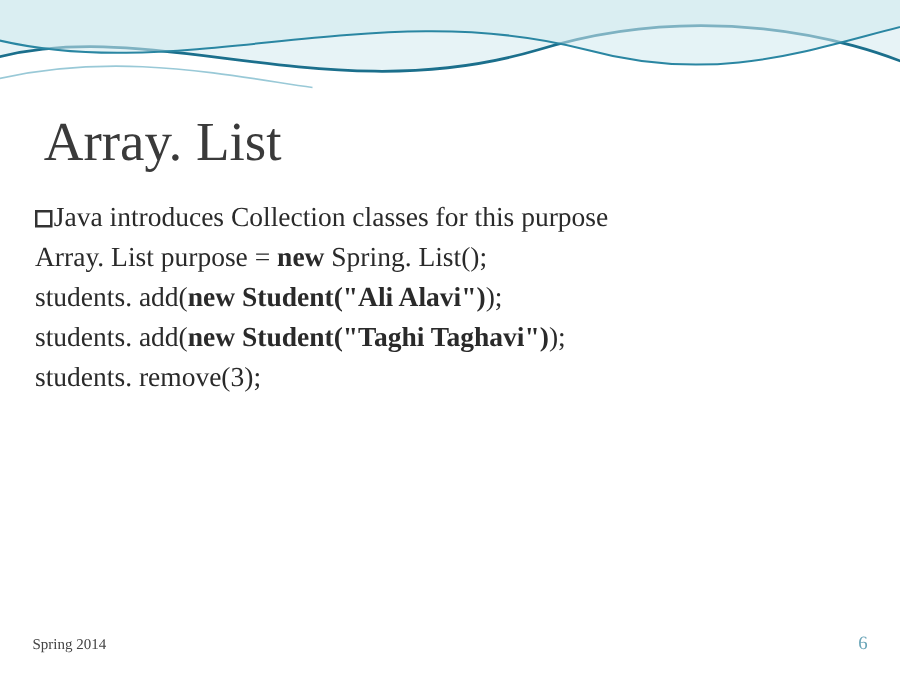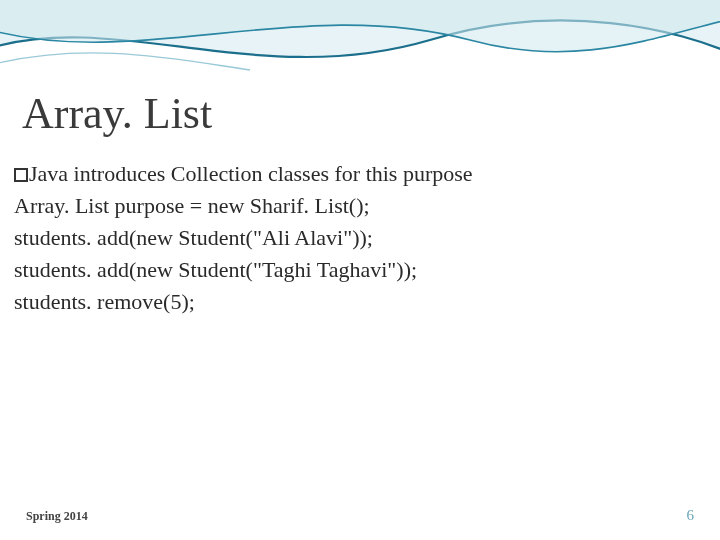--- a/index.html
+++ b/index.html
@@ -11,56 +11,56 @@
   }
   .wave-container {
     position: absolute;
     top: 0; left: 0;
     width: 720px; height: 100px;
     overflow: hidden;
   }
   .title {
     position: absolute;
     top: 88px;
-    left: 22px;
+    left: 35px;
     font-size: 44px;
     color: #3a3a3a;
     font-weight: normal;
     letter-spacing: 0px;
   }
   .body-text {
     position: absolute;
     top: 158px;
-    left: 14px;
+    left: 28px;
     right: 30px;
     font-size: 22px;
     color: #2a2a2a;
     line-height: 1.45;
   }
   .body-text .line { display: block; white-space: nowrap; }
   .bullet-box {
     display: inline-block;
     width: 14px; height: 14px;
     border: 2px solid #333;
     background: #fff;
     vertical-align: -1px;
     margin-right: 1px;
   }
-  .bold { font-weight: normal; }
+  .bold { font-weight: bold; }
   .footer {
     position: absolute;
     bottom: 16px;
     left: 0; right: 0;
     padding: 0 26px;
     font-size: 12px;
     color: #444;
     display: flex;
     align-items: baseline;
   }
-  .footer .left { flex: 0 0 auto; margin-right: 82px; font-weight: bold; font-family: Georgia, serif; }
+  .footer .left { flex: 0 0 auto; margin-right: 82px; font-weight: normal; font-family: Georgia, serif; }
   .footer .center { flex: 0 0 auto; font-weight: bold; font-family: Georgia, serif; }
   .footer .right { margin-left: auto; color: #6aa5b8; font-size: 15px; font-family: Georgia, serif; }
 </style>
 </head>
 <body>
 
 <div class="wave-container">
   <svg width="720" height="100" viewBox="0 0 720 100">
     <path d="M -10 48 C 120 10, 260 90, 430 40 C 560 0, 680 30, 735 55 L 735 -10 L -10 -10 Z" fill="#e3f1f4" opacity="0.85"></path>
     <path d="M -10 48 C 120 10, 260 90, 430 40 C 560 0, 680 30, 735 55" fill="none" stroke="#1b6f8c" stroke-width="2.2"></path>
@@ -69,22 +69,22 @@
     <path d="M -10 65 C 90 40, 180 60, 250 70" fill="none" stroke="#7fbccd" stroke-width="1.3" opacity="0.8"></path>
   </svg>
 </div>
 
 <h1 class="title">Array. List</h1>
 
 <div class="body-text">
   <span class="line">
     <span class="bullet-box"></span><span>Java introduces Collection classes for this purpose</span>
   </span>
-  <span class="line"><span>Array. List purpose = </span><span class="bold">new</span><span> Sharif. List();</span></span>
+  <span class="line"><span>Array. List purpose = </span><span class="bold">new</span><span> Spring. List();</span></span>
   <span class="line"><span>students. add(</span><span class="bold">new Student("Ali Alavi")</span><span>);</span></span>
   <span class="line"><span>students. add(</span><span class="bold">new Student("Taghi Taghavi")</span><span>);</span></span>
-  <span class="line">students. remove(5);</span>
+  <span class="line">students. remove(3);</span>
 </div>
 
 <div class="footer">
   <span class="left">Spring 2014</span>
   <span class="right">6</span>
 </div>
 
 </body></html>

